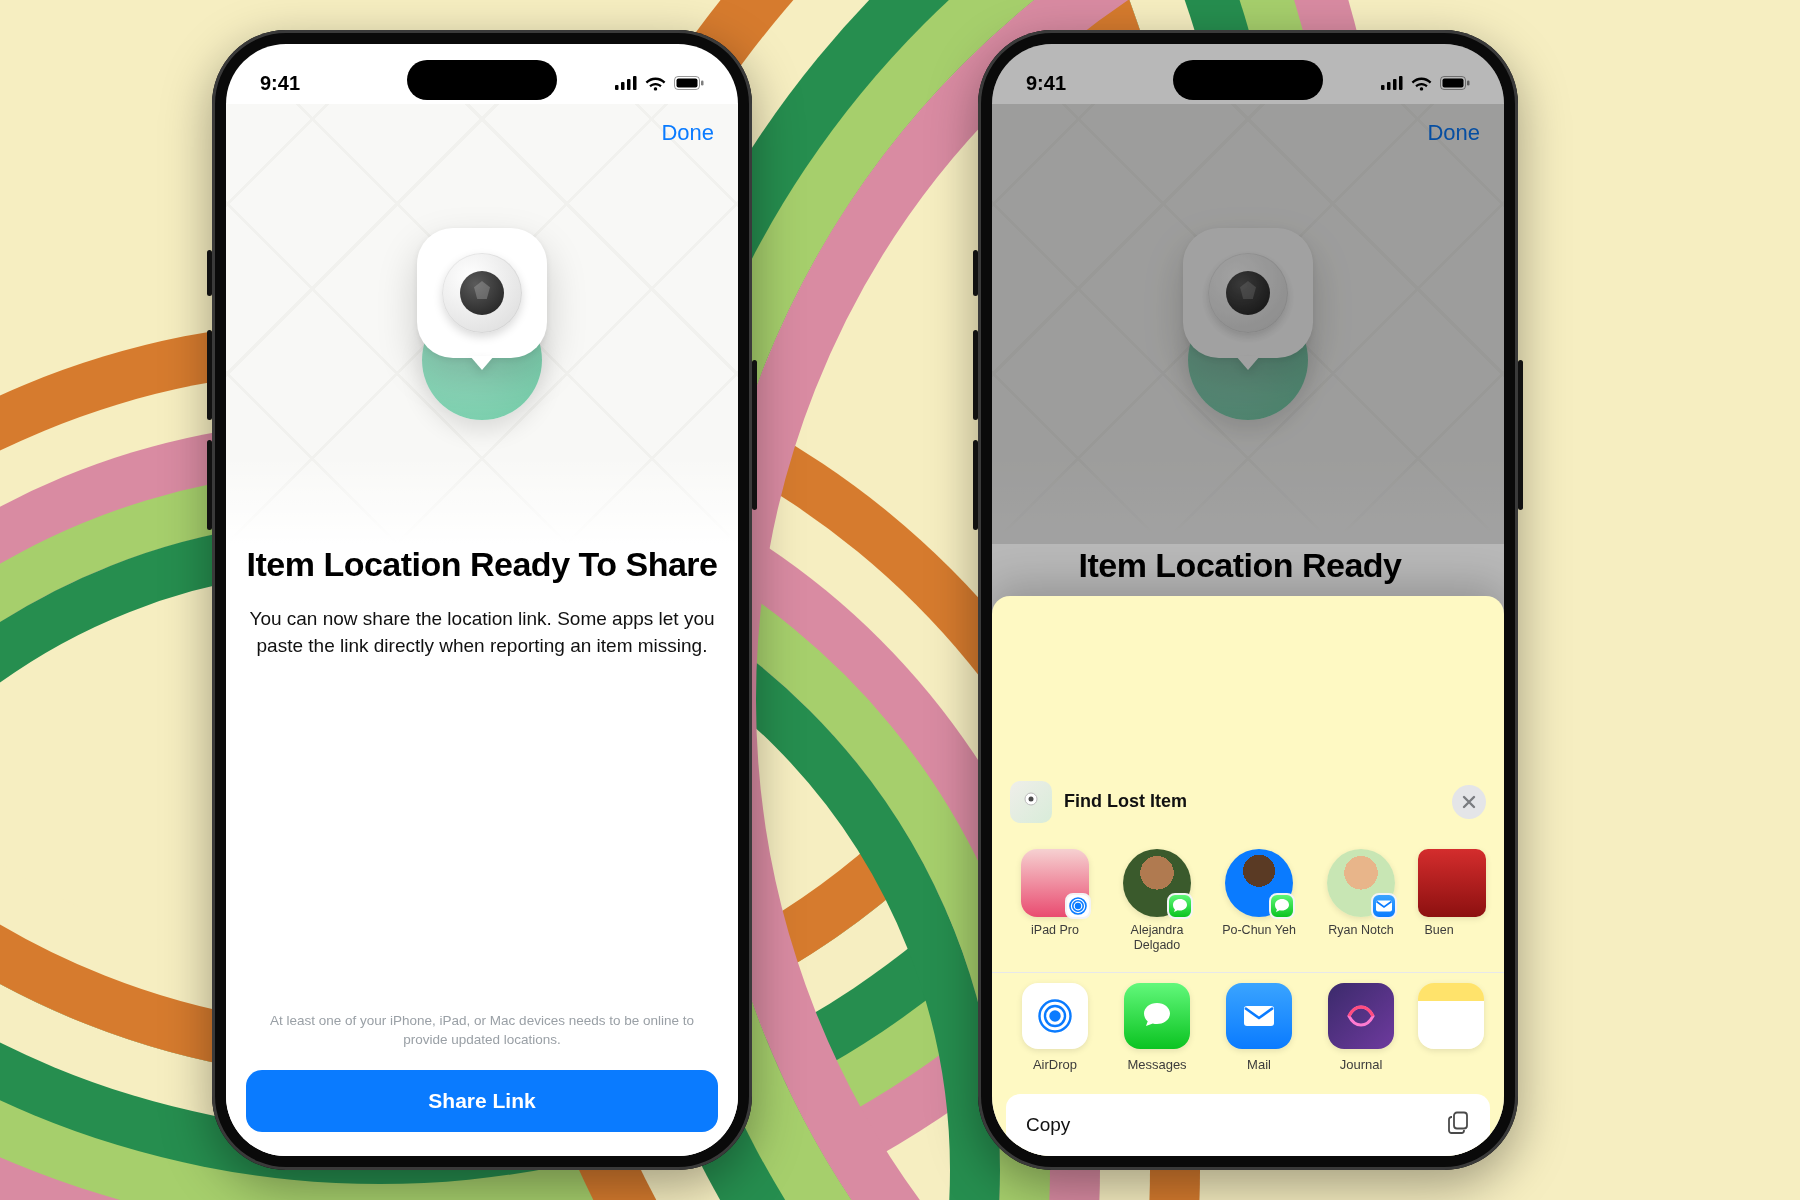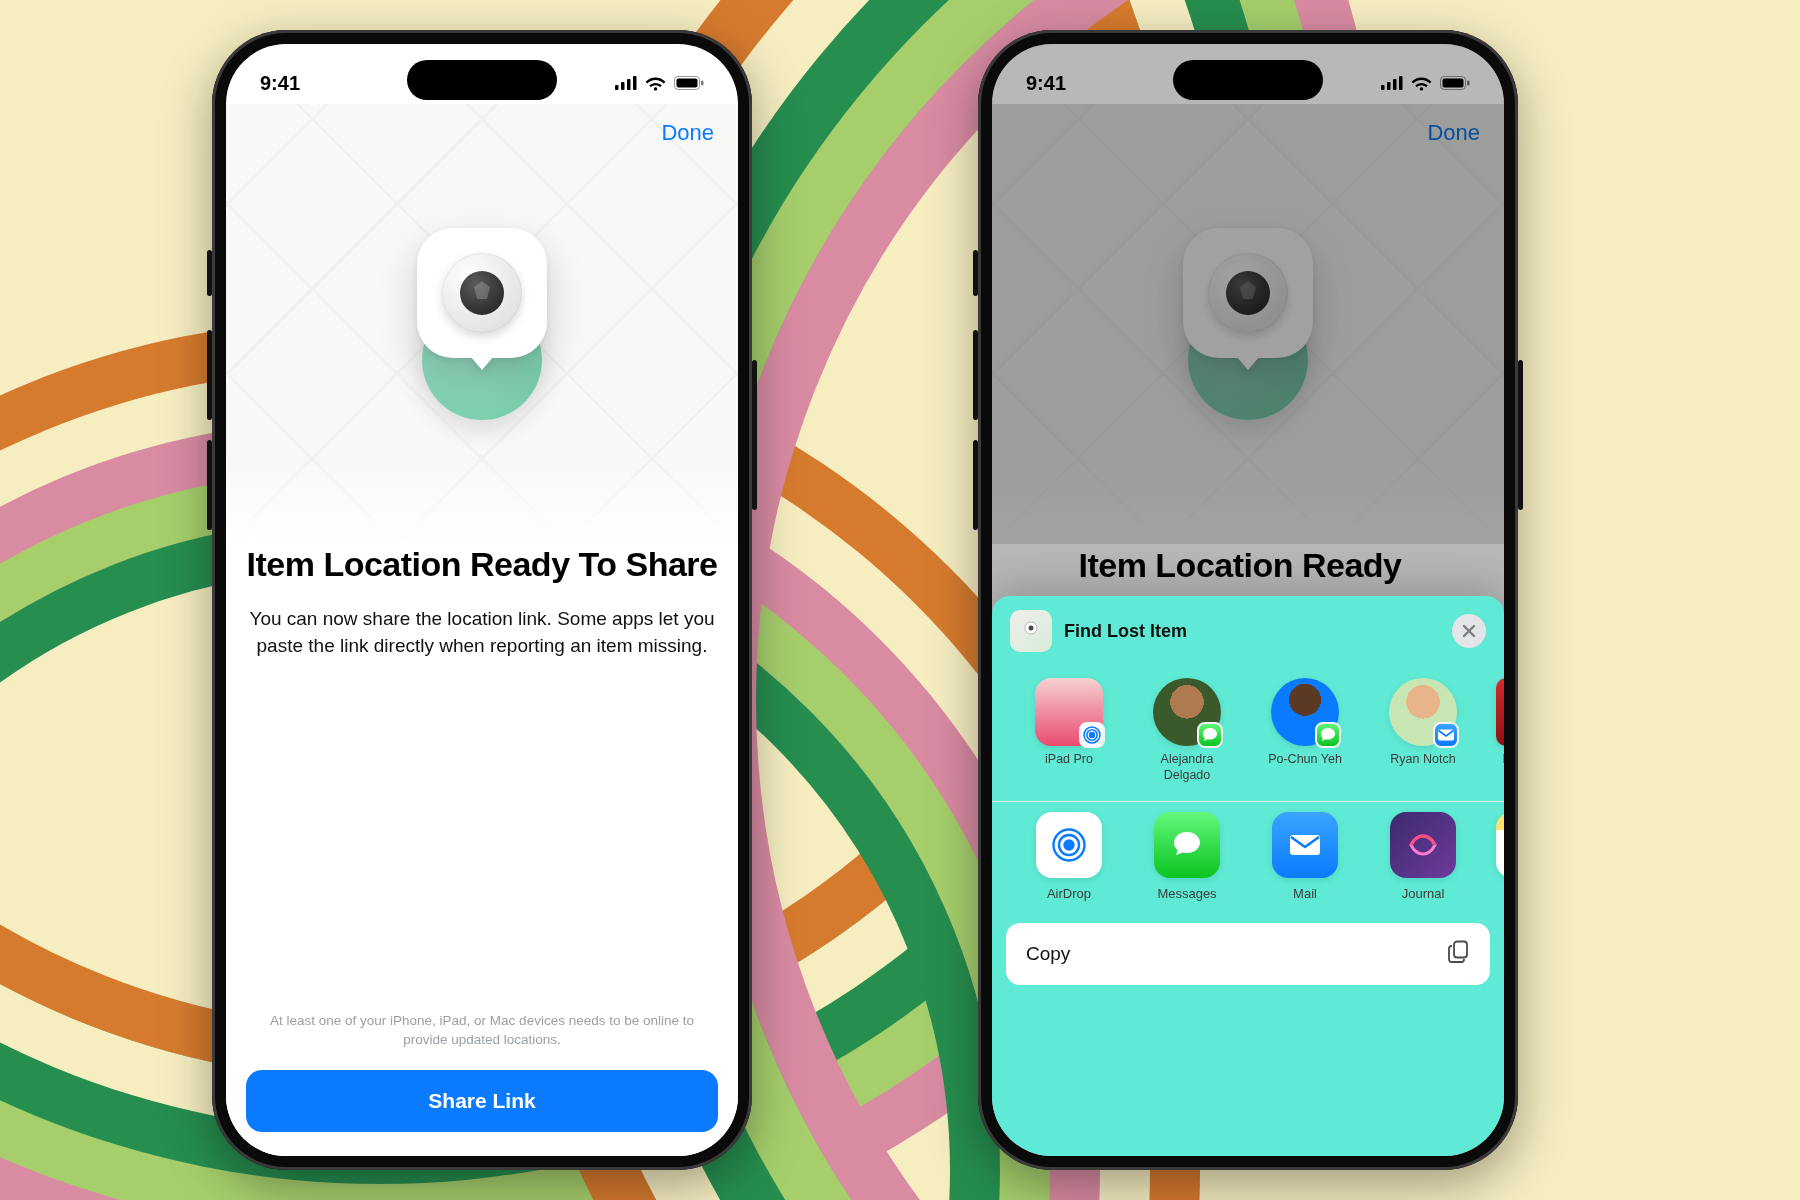--- a/index.html
+++ b/index.html
@@ -143,38 +143,38 @@
   
   .dim-overlay{
     position:absolute; inset:0; background:rgba(0,0,0,.28);
   }
   .contentB-title-peek{
     position:absolute; top:502px; left:0; right:16px; text-align:center;
     font-size:34px; font-weight:700; color:#000; letter-spacing:-.5px;
   }
   .sheet{
     position:absolute; left:0; right:0; bottom:0; top:552px;
-    background:#5eead4; border-radius:18px 18px 0 0;
+    background:#fef9c3; border-radius:18px 18px 0 0;
     box-shadow:0 -10px 40px rgba(0,0,0,.2);
     padding:14px 0 0;
-    display:flex; flex-direction:column;
+    display:flex; flex-direction:column;justify-content:flex-end;
   }
   .sheet-header{ display:flex; align-items:center; padding:0 18px 14px; gap:12px;}
   .sheet-thumb{
     width:42px;height:42px;border-radius:10px;
     background:linear-gradient(135deg,#efeee9,#d8ecd9);
     display:flex;align-items:center;justify-content:center;
   }
   .sheet-title{ font-size:18px; font-weight:600; color:#111;}
   .sheet-close{
     margin-left:auto; width:34px;height:34px;border-radius:17px;border:none;cursor:pointer;
     background:#e4e5e8;color:#7a7c80;font-size:18px;display:flex;align-items:center;justify-content:center;
   }
   .people-row, .apps-row{
-    display:flex; gap:28px; padding:12px 32px 18px; overflow:hidden;
+    display:flex; gap:12px; padding:12px 18px 18px; overflow:hidden;
   }
   .person{ width:90px; flex:none; text-align:center; font-size:12.5px; color:#3c3c3c; line-height:1.25;cursor:pointer;}
   .avatar{ width:68px;height:68px;border-radius:34px;margin:0 auto 6px; position:relative; background:#ddd;
     box-shadow:0 2px 6px rgba(0,0,0,.1);}
   .badge{ position:absolute; right:-2px; bottom:-2px; width:26px;height:26px;border-radius:8px; border:2px solid #f3f4f6;}
   .badge-airdrop{ background:#fff;}
   .badge-msg{ background:linear-gradient(180deg,#5ef777,#0bc321);}
   .badge-mail{ background:linear-gradient(180deg,#3aa4ff,#0a7bff);}
   .avatar-ipad{ background:linear-gradient(180deg,#f6d1d1,#e94b70); border-radius:16px;}
   .avatar-aj{ background:radial-gradient(circle at 50% 35%, #b07a50 0 30%, #3a5a2c 30% 100%);}

